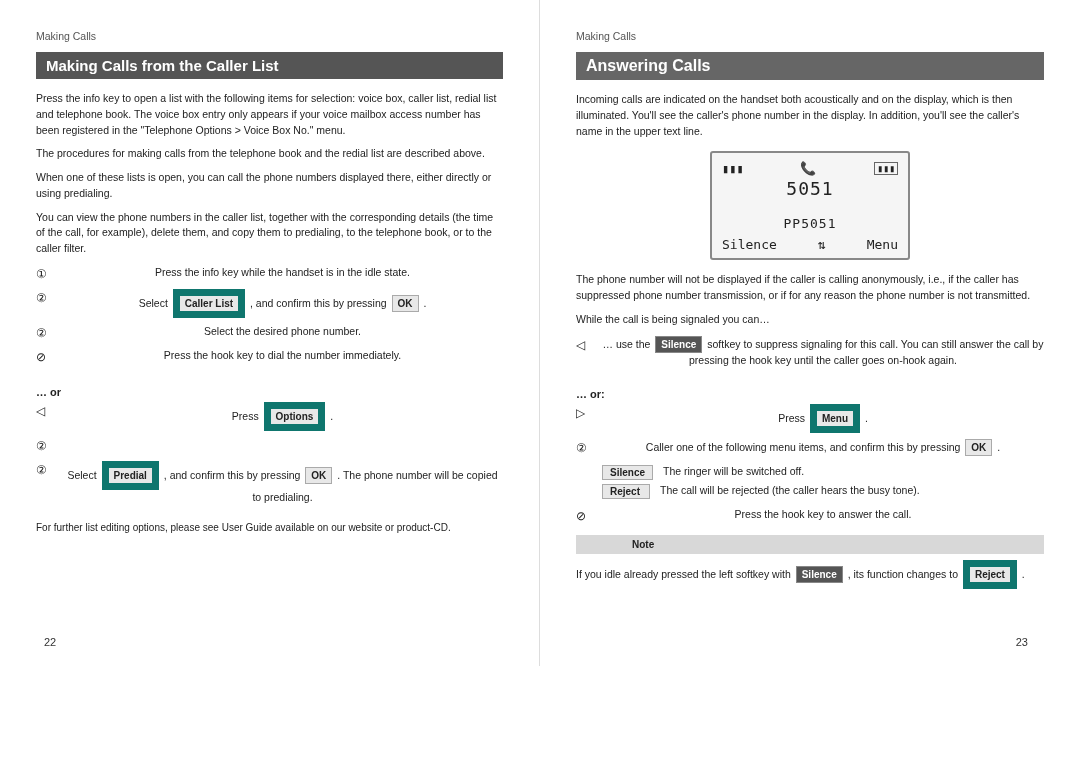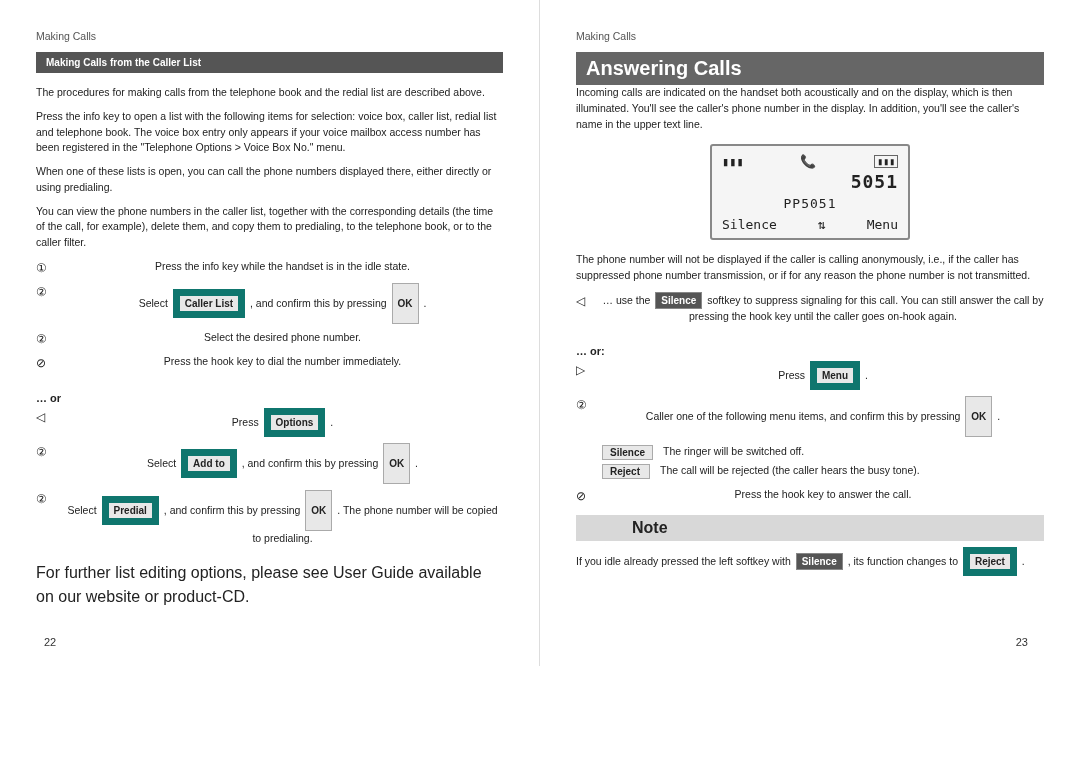--- a/index.html
+++ b/index.html
@@ -29,32 +29,32 @@
     .page-left .page-number { left: 44px; }
     .page-right .page-number { right: 52px; }
     .section-label {
       font-size: 10.5px;
       color: #555;
       margin-bottom: 10px;
     }
     .section-title {
       background: #555;
       color: #fff;
-      font-size: 10px;
+      font-size: 15px;
       font-weight: bold;
       padding: 5px 10px;
       margin-bottom: 12px;
     }
     .section-title-right {
       background: #666;
       color: #fff;
-      font-size: 20px;
+      font-size: 16px;
       font-weight: bold;
       padding: 5px 10px;
-      margin-bottom: 0;
+      margin-bottom: 12px;
     }
     p {
       font-size: 10.5px;
       line-height: 1.5;
       margin-bottom: 8px;
       color: #222;
     }
     .step-row {
       display: flex;
       align-items: flex-start;
@@ -78,21 +78,21 @@
       background: #e8e8e8;
       padding: 0px 5px;
       font-size: 10px;
       font-weight: bold;
       margin: 0 2px;
     }
     .badge-ok {
       display: inline-block;
       border: 1px solid #aaa;
       background: #e8e8e8;
-      padding: 12px 5px;
+      padding: 0px 5px;
       font-size: 10px;
       font-weight: bold;
       margin: 0 2px;
     }
     .badge-dark {
       display: inline-block;
       border: 1px solid #888;
       background: #555;
       color: #fff;
       padding: 0px 5px;
@@ -114,25 +114,25 @@
       background: #f5f5f5;
       font-family: monospace;
     }
     .phone-display .top-row {
       display: flex;
       justify-content: space-between;
       align-items: center;
       margin-bottom: 2px;
     }
     .phone-display .number-main {
-      text-align: right;
+      text-align: center;
       font-size: 18px;
-      font-weight: bold;
+      font-weight: normal;
       letter-spacing: 1px;
-      margin-bottom: 4px;
+      margin-bottom: 17px;
     }
     .phone-display .number-sub {
       text-align: center;
       font-size: 13px;
       letter-spacing: 1px;
       margin-bottom: 6px;
     }
     .phone-display .softkeys {
       display: flex;
       justify-content: space-between;
@@ -141,21 +141,21 @@
     .signal-icon { font-size: 12px; }
     .battery-icon { font-size: 10px; border: 1px solid #666; padding: 0 2px; }
     .note-box {
       background: #d8d8d8;
       padding: 4px 8px;
       margin-top: 10px;
       margin-bottom: 6px;
     }
     .note-box .note-label {
       font-weight: bold;
-      font-size: 16px;
+      font-size: 10px;
       padding-left: 48px;
     }
     .note-content {
       font-size: 10.5px;
       line-height: 1.5;
       margin-top: 4px;
     }
     .silence-reject-table {
       margin: 8px 0 8px 26px;
     }
@@ -176,22 +176,22 @@
       margin-right: 10px;
     }
   </style>
 </head>
 <body>
 
 <div class="page page-left">
   <div class="section-label">Making Calls</div>
   <div class="section-title">Making Calls from the Caller List</div>
 
+  <p>Press the info key  to open a list with the following items for selection: voice box, caller list, redial list and telephone book. The voice box entry only appears if your voice mailbox access number has been registered in the "Telephone Options &gt; Voice Box No." menu.</p>
   <p>The procedures for making calls from the telephone book and the redial list are described above.</p>
-  <p>Press the info key  to open a list with the following items for selection: voice box, caller list, redial list and telephone book. The voice box entry only appears if your voice mailbox access number has been registered in the "Telephone Options &gt; Voice Box No." menu.</p>
   <p>When one of these lists is open, you can call the phone numbers displayed there, either directly or using predialing.</p>
   <p>You can view the phone numbers in the caller list, together with the corresponding details (the time of the call, for example), delete them, and copy them to predialing, to the telephone book, or to the caller filter.</p>
 
   <div class="step-row">
     <span class="step-icon">①</span>
     <span class="step-text">Press the info key while the handset is in the idle state.</span>
   </div>
 
   <div class="step-row">
     <span class="step-icon">②</span>
@@ -220,41 +220,34 @@
     <span class="step-icon">◁</span>
     <span class="step-text">
       <span>Press</span>
       <span class="badge">Options</span>
       .
     </span>
   </div>
 
   <div class="step-row">
     <span class="step-icon">②</span>
-    <span class="step-text">
-      <span>Select</span>
-      <span class="badge">Add to</span>
-      <span>, and confirm this by pressing</span>
-      <span class="badge-ok">OK</span>
-      .
-    </span>
   </div>
 
   <div class="step-row">
     <span class="step-icon">②</span>
     <span class="step-text">
       <span>Select</span>
       <span class="badge">Predial</span>
       <span>, and confirm this by pressing</span>
       <span class="badge-ok">OK</span>
       <span>. The phone number will be copied to predialing.</span>
     </span>
   </div>
 
-  <p style="margin-top:14px; font-size:16px;">For further list editing options, please see User Guide available on our website or product-CD.</p>
+  <p style="margin-top:14px; font-size:10px;">For further list editing options, please see User Guide available on our website or product-CD.</p>
 
   <span class="page-number">22</span>
 </div>
 
 <div class="page page-right">
   <div class="section-label">Making Calls</div>
   <div class="section-title-right">Answering Calls</div>
 
   <p>Incoming calls are indicated on the handset both acoustically and on the display, which is then illuminated. You'll see the caller's phone number in the display. In addition, you'll see the caller's name in the upper text line.</p>
 
@@ -268,20 +261,21 @@
     <div class="number-sub">PP5051</div>
     <div class="softkeys">
       <span>Silence</span>
       <span>⇅</span>
       <span>Menu</span>
     </div>
   </div>
 
   <p>The phone number will not be displayed if the caller is calling anonymously, i.e., if the caller has suppressed phone number transmission, or if for any reason the phone number is not transmitted.</p>
 
+  <p>While the call is being signaled you can…</p>
 
   <div class="step-row">
     <span class="step-icon">◁</span>
     <span class="step-text">
       <span>… use the</span>
       <span class="badge-dark">Silence</span>
       <span>softkey to suppress signaling for this call. You can still answer the call by pressing the hook key until the caller goes on-hook again.</span>
     </span>
   </div>
 

